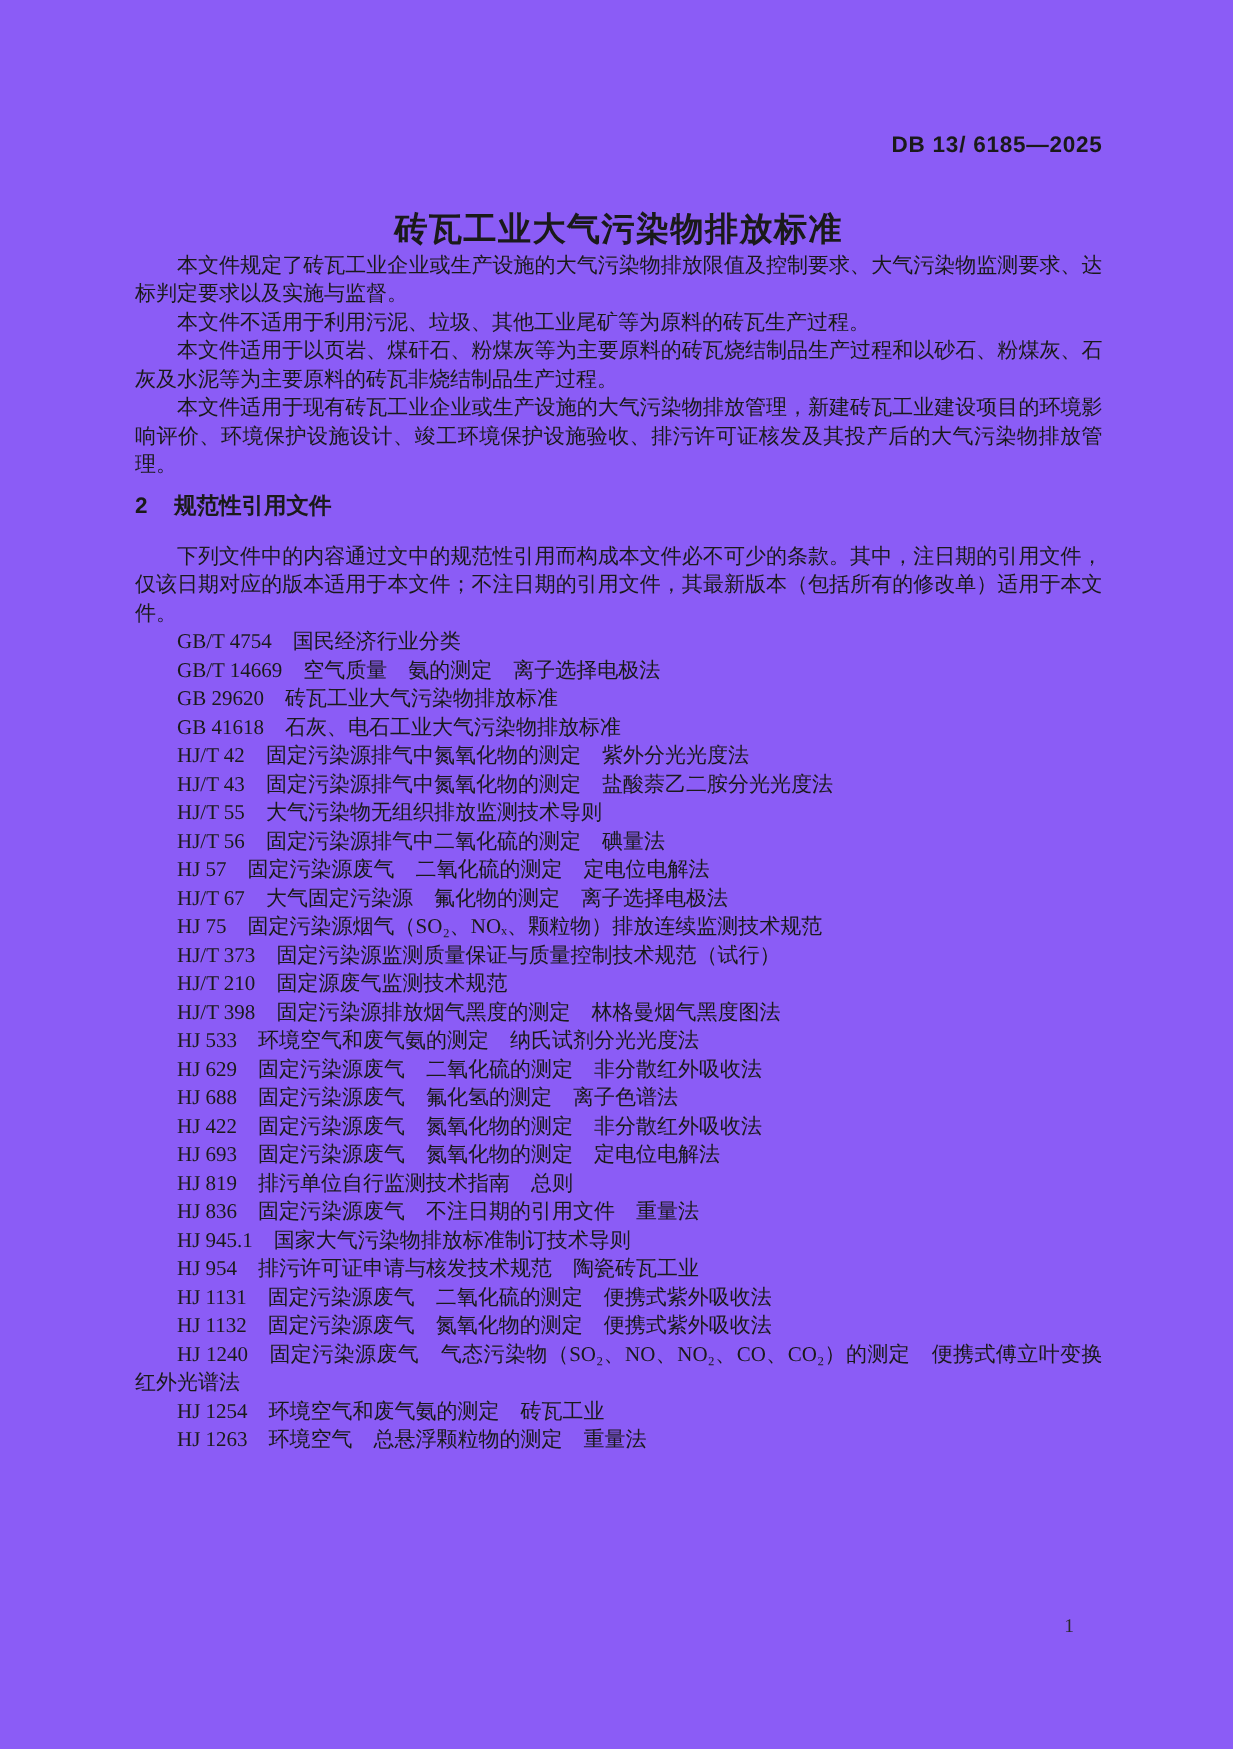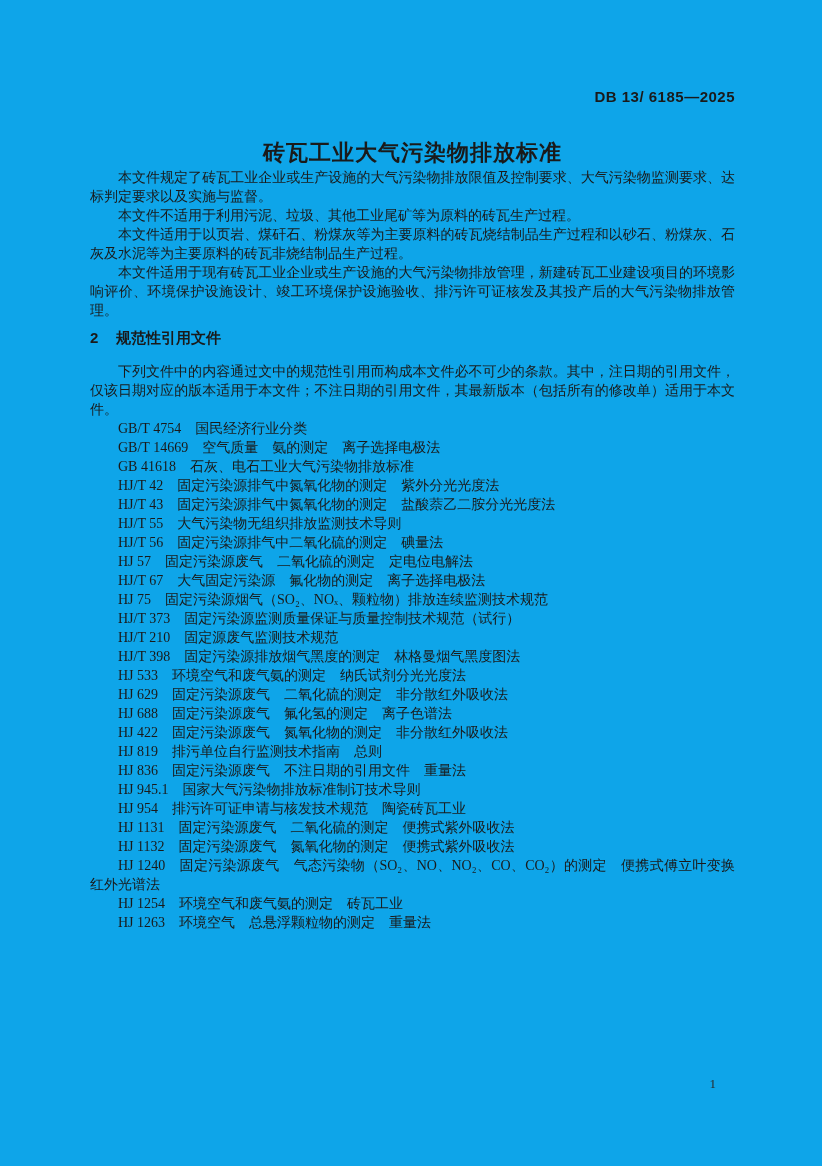--- a/index.html
+++ b/index.html
@@ -4,21 +4,21 @@
 <style>
   html, body {
     margin: 0;
     padding: 0;
     background: #ffffff;
   }
   .page {
     position: relative;
     width: 822px;
     height: 1166px;
-    background: #0ea5e9;
+    background: #8b5cf6;
     color: #1a1a1a;
     font-family: "Liberation Serif", "DejaVu Serif", serif;
     overflow: hidden;
     margin: 0 auto;
   }
   .content {
     position: absolute;
     left: 90px;
     top: 0;
     width: 645px;
@@ -113,20 +113,23 @@
 
           <p class="ref-line">
             <span class="ref-code">GB/T 4754</span><span>国民经济行业分类</span>
           </p>
 
           <p class="ref-line">
             <span class="ref-code">GB/T 14669</span><span>空气质量　氨的测定　离子选择电极法</span>
           </p>
 
 
+          <p class="ref-line">
+            <span class="ref-code">GB 29620</span><span>砖瓦工业大气污染物排放标准</span>
+          </p>
 
           <p class="ref-line">
             <span class="ref-code">GB 41618</span><span>石灰、电石工业大气污染物排放标准</span>
           </p>
 
           <p class="ref-line">
             <span class="ref-code">HJ/T 42</span><span>固定污染源排气中氮氧化物的测定　紫外分光光度法</span>
           </p>
 
           <p class="ref-line">
@@ -174,20 +177,23 @@
           </p>
 
           <p class="ref-line">
             <span class="ref-code">HJ 688</span><span>固定污染源废气　氟化氢的测定　离子色谱法</span>
           </p>
 
           <p class="ref-line">
             <span class="ref-code">HJ 422</span><span>固定污染源废气　氮氧化物的测定　非分散红外吸收法</span>
           </p>
 
+          <p class="ref-line">
+            <span class="ref-code">HJ 693</span><span>固定污染源废气　氮氧化物的测定　定电位电解法</span>
+          </p>
 
           <p class="ref-line">
             <span class="ref-code">HJ 819</span><span>排污单位自行监测技术指南　总则</span>
           </p>
 
           <p class="ref-line">
             <span class="ref-code">HJ 836</span><span>固定污染源废气　不注日期的引用文件　重量法</span>
           </p>
 
           <p class="ref-line">

